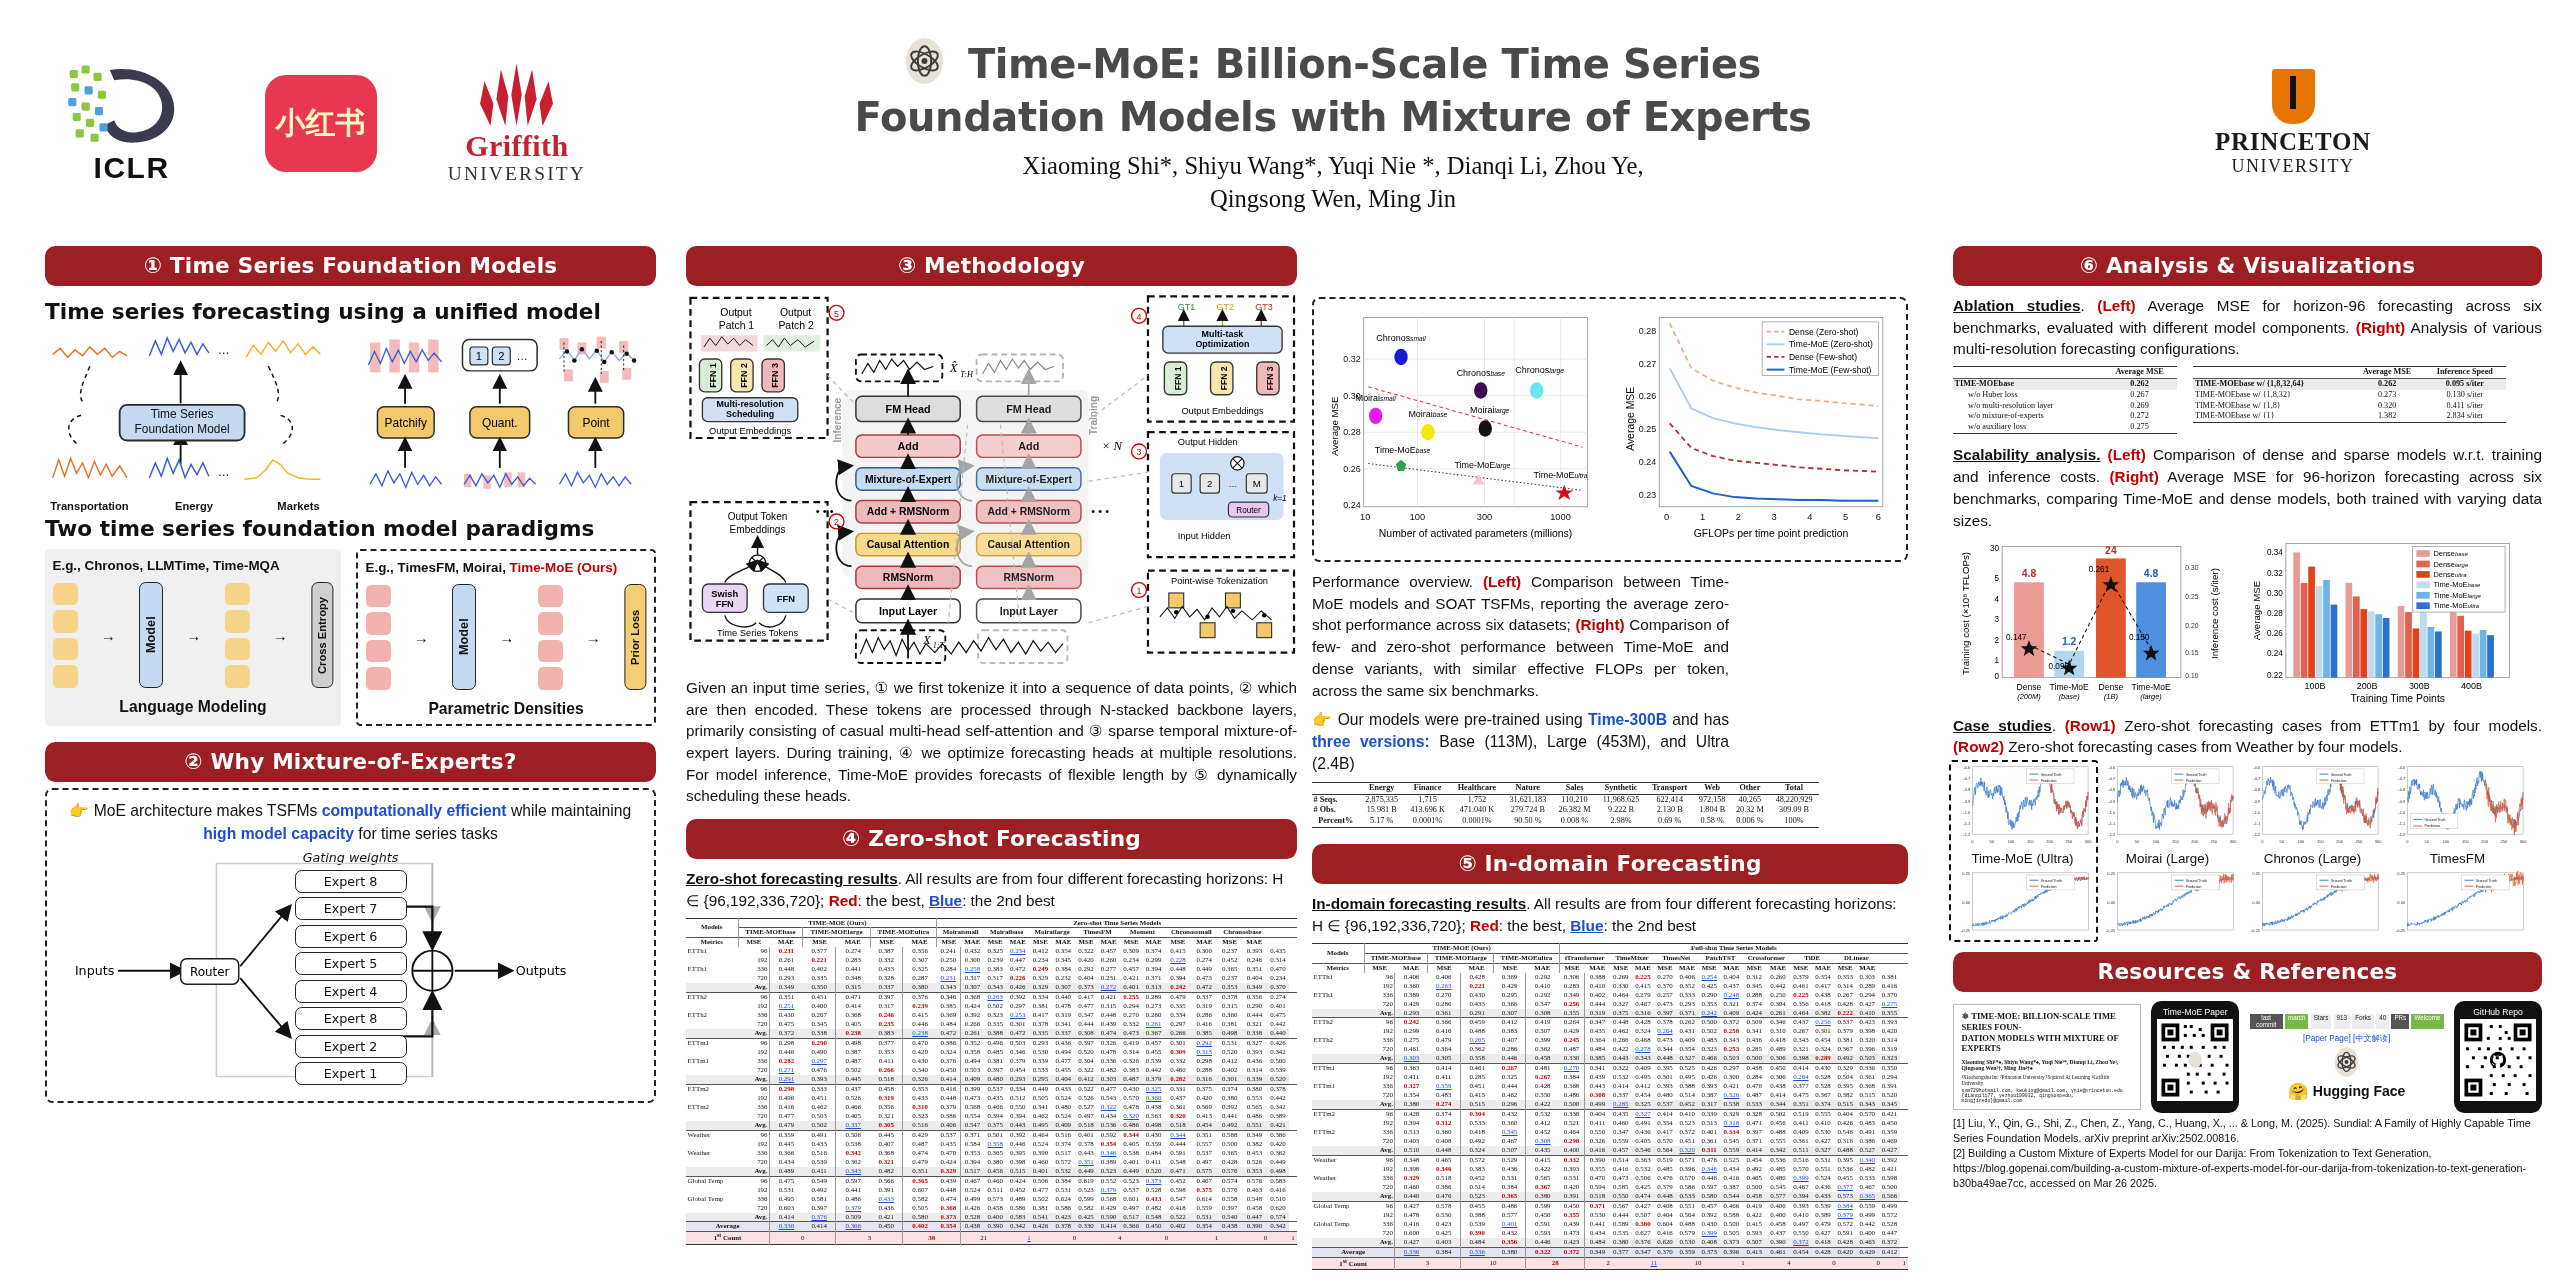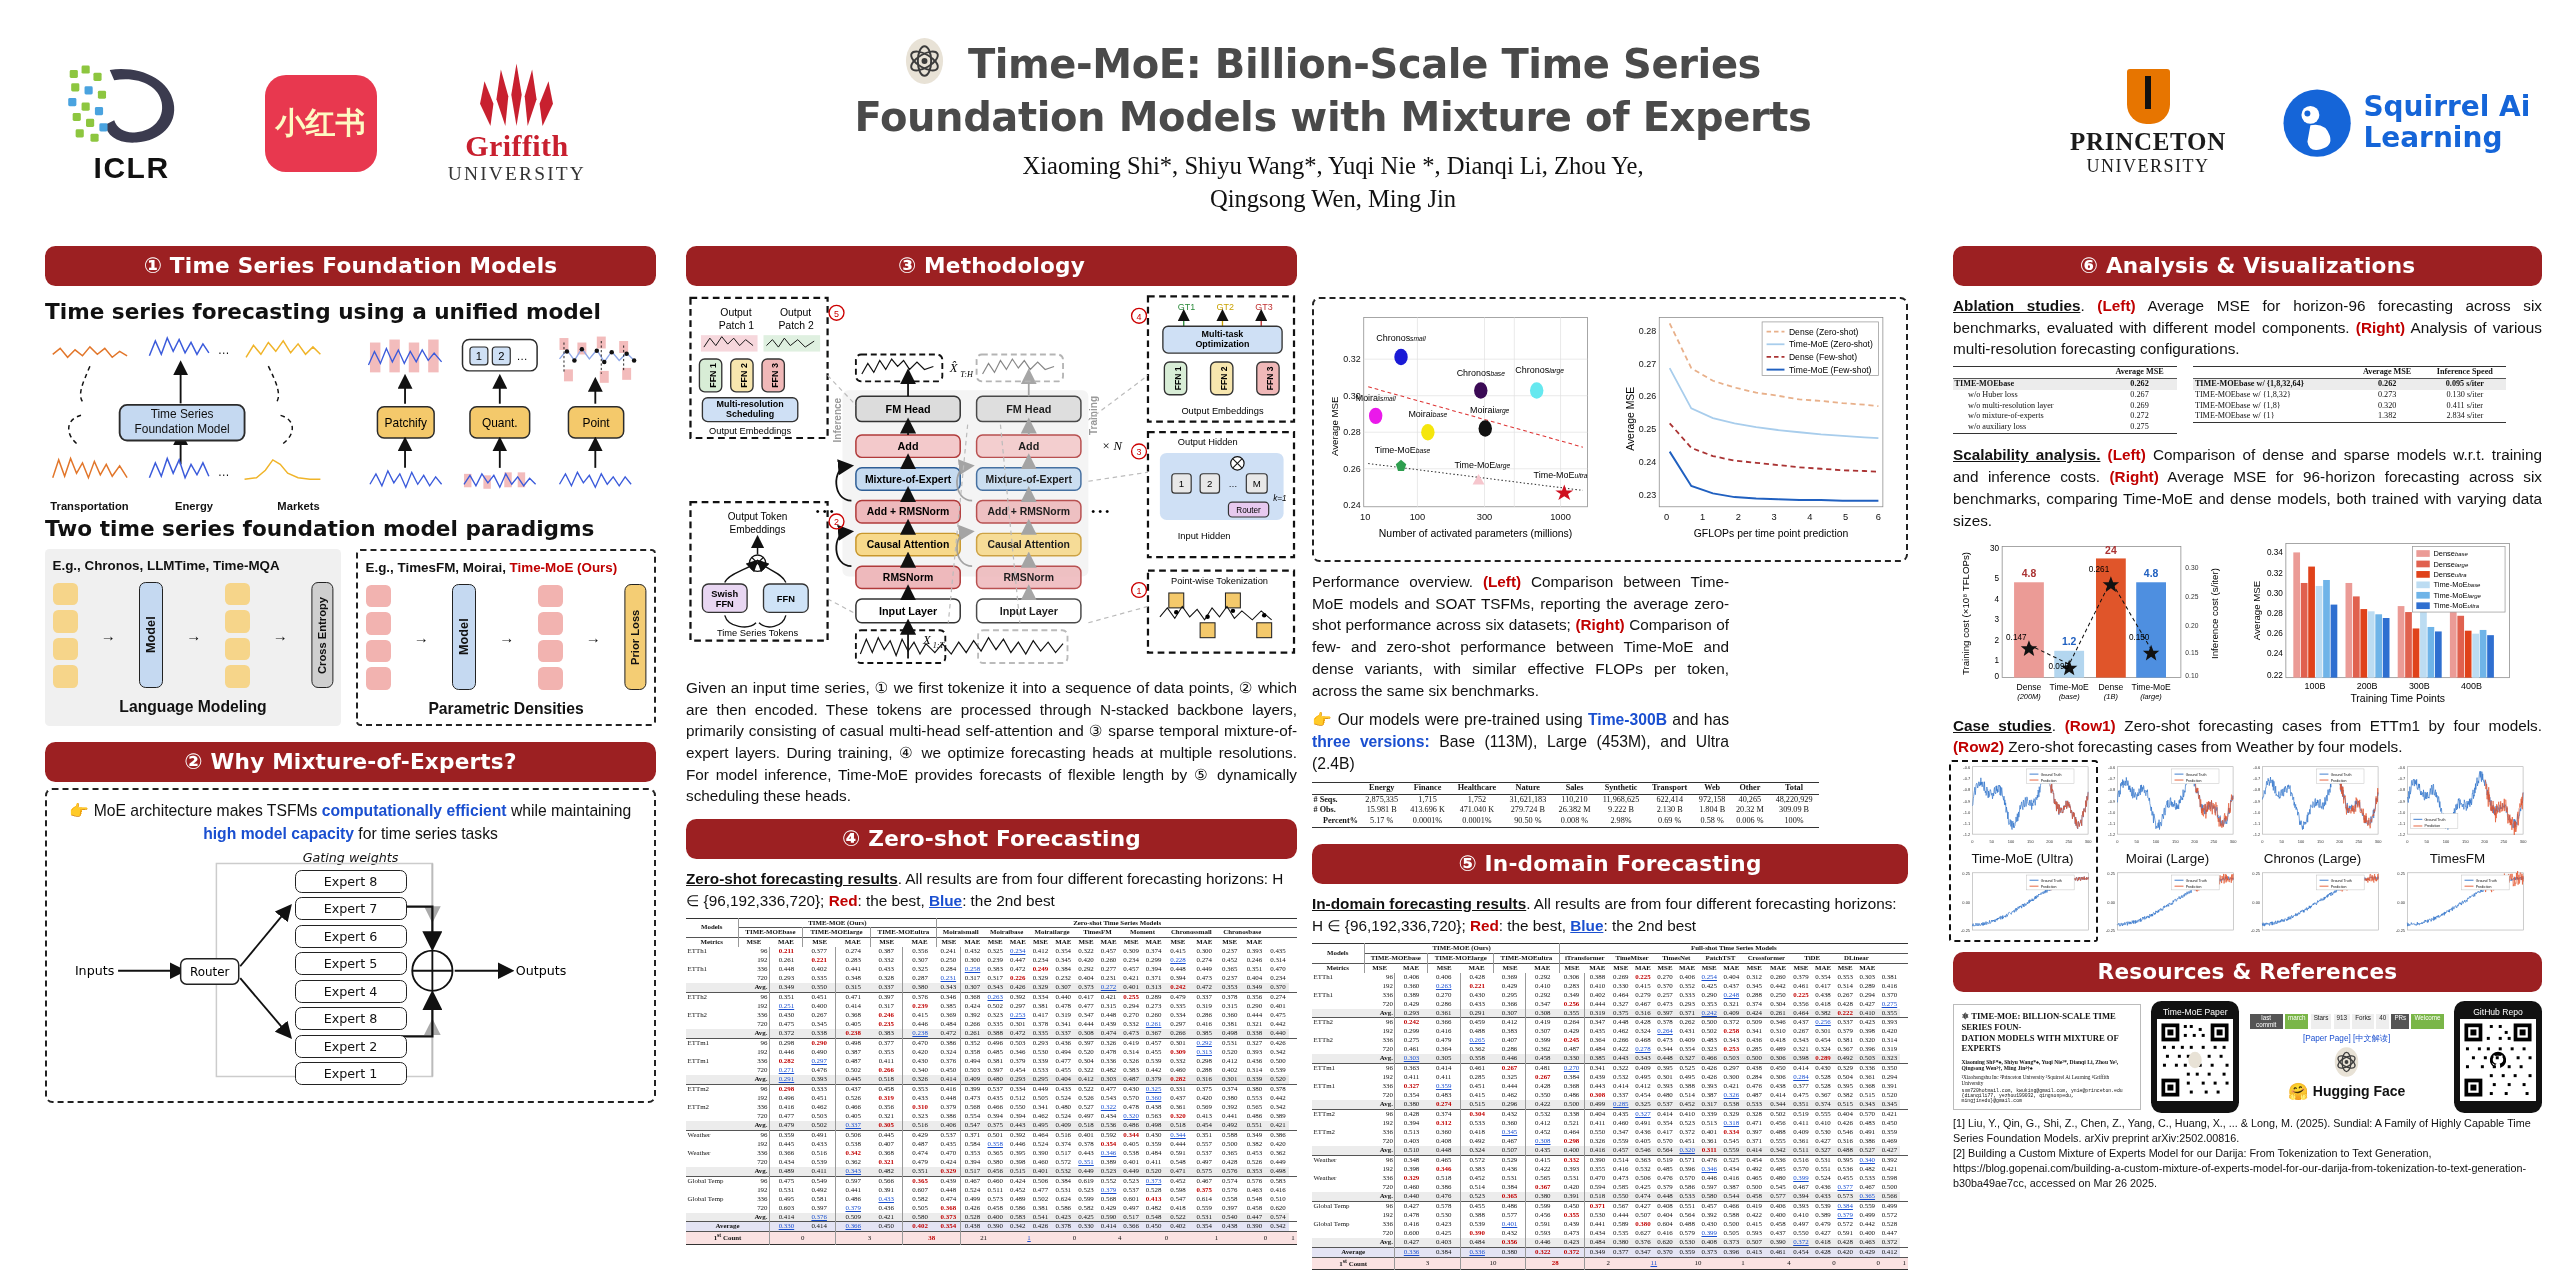--- a/index.html
+++ b/index.html
@@ -191,32 +191,20 @@
       <div>Xiaoming Shi*, Shiyu Wang*, Yuqi Nie *, Dianqi Li, Zhou Ye,</div>
       <div>Qingsong Wen, Ming Jin</div>
     </div>
   </div>
 
   <div class="logo-right">
     <div class="princeton">
       <div class="shield"></div>
       <div class="pname">PRINCETON</div>
       <div class="psub">UNIVERSITY</div>
-    </div>
-    <div class="squirrel">
-      <svg width="71" height="71" viewBox="0 0 95 95">
-        <circle cx="47" cy="47" r="45" fill="#1565d8"></circle>
-        <circle cx="38" cy="36" r="12" fill="#fff"></circle>
-        <path d="M38 50 q20 -4 26 14 q4 14 -12 18 q-16 4 -18 -10" fill="#fff"></path>
-        <circle cx="34" cy="34" r="4" fill="#1565d8"></circle>
-      </svg>
-      <div class="txt">
-        <div>Squirrel Ai</div>
-        <div>Learning</div>
-      </div>
     </div>
   </div>
 </div>
 
 <div class="col col1">
 
   <div class="sect-head">① Time Series Foundation Models</div>
 
   <h3 class="subhead">Time series forecasting using a unified model</h3>
 
@@ -1593,21 +1581,21 @@
             <td>471.040 K</td>
             <td>279.724 B</td>
             <td>26.382 M</td>
             <td>9.222 B</td>
             <td>2.130 B</td>
             <td>1.804 B</td>
             <td>20.32 M</td>
             <td>309.09 B</td>
           </tr>
           <tr class="rule-bot">
-            <td style="text-align: right; font-weight: bold;">Percent%</td>
+            <td style="text-align: center; font-weight: bold;">Percent%</td>
             <td>5.17 %</td>
             <td>0.0001%</td>
             <td>0.0001%</td>
             <td>90.50 %</td>
             <td>0.008 %</td>
             <td>2.98%</td>
             <td>0.69 %</td>
             <td>0.58 %</td>
             <td>0.006 %</td>
             <td>100%</td>

